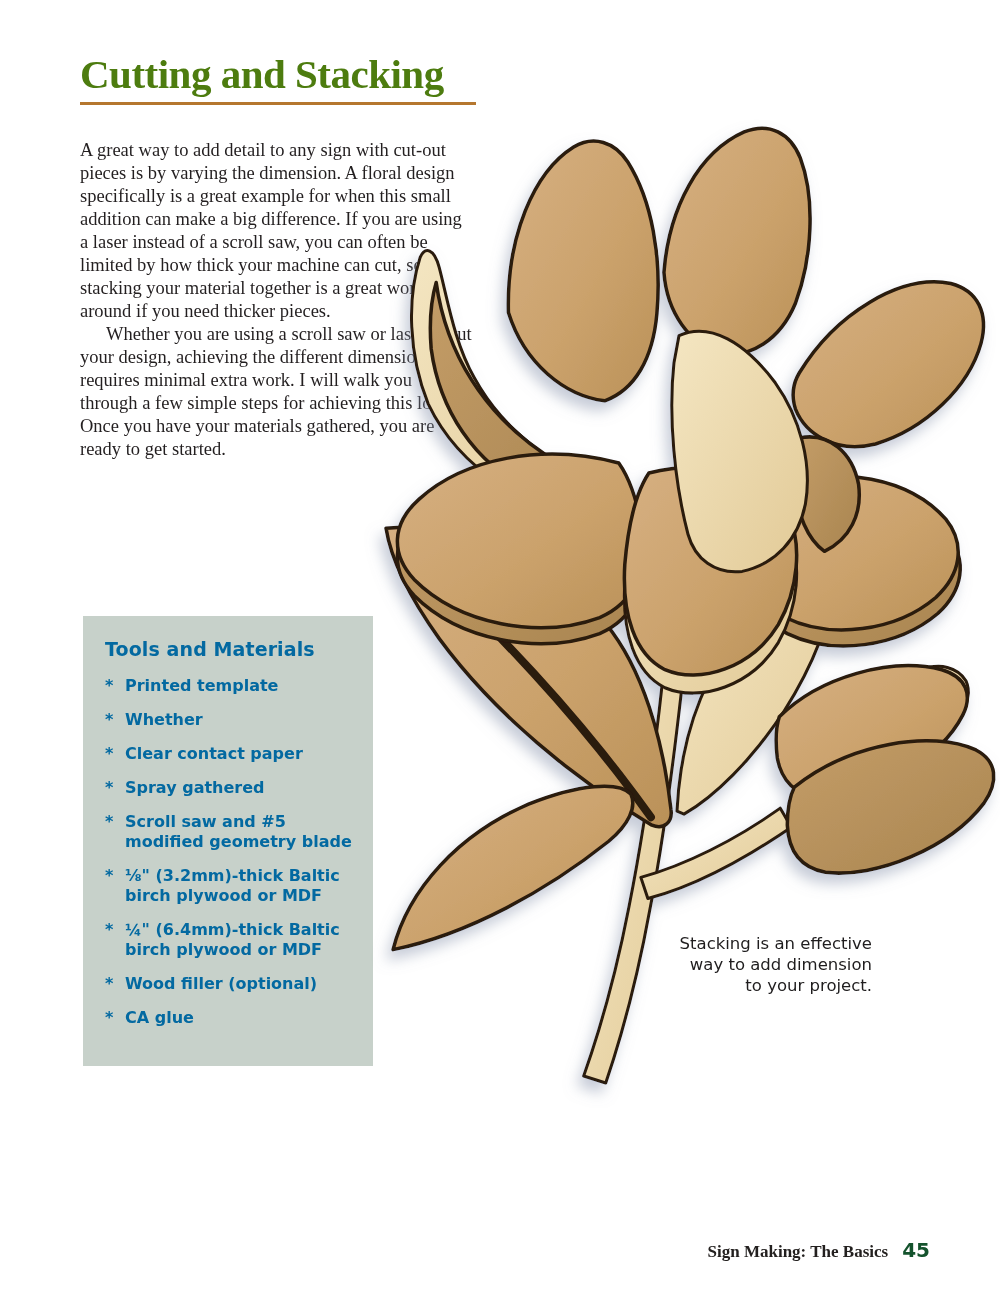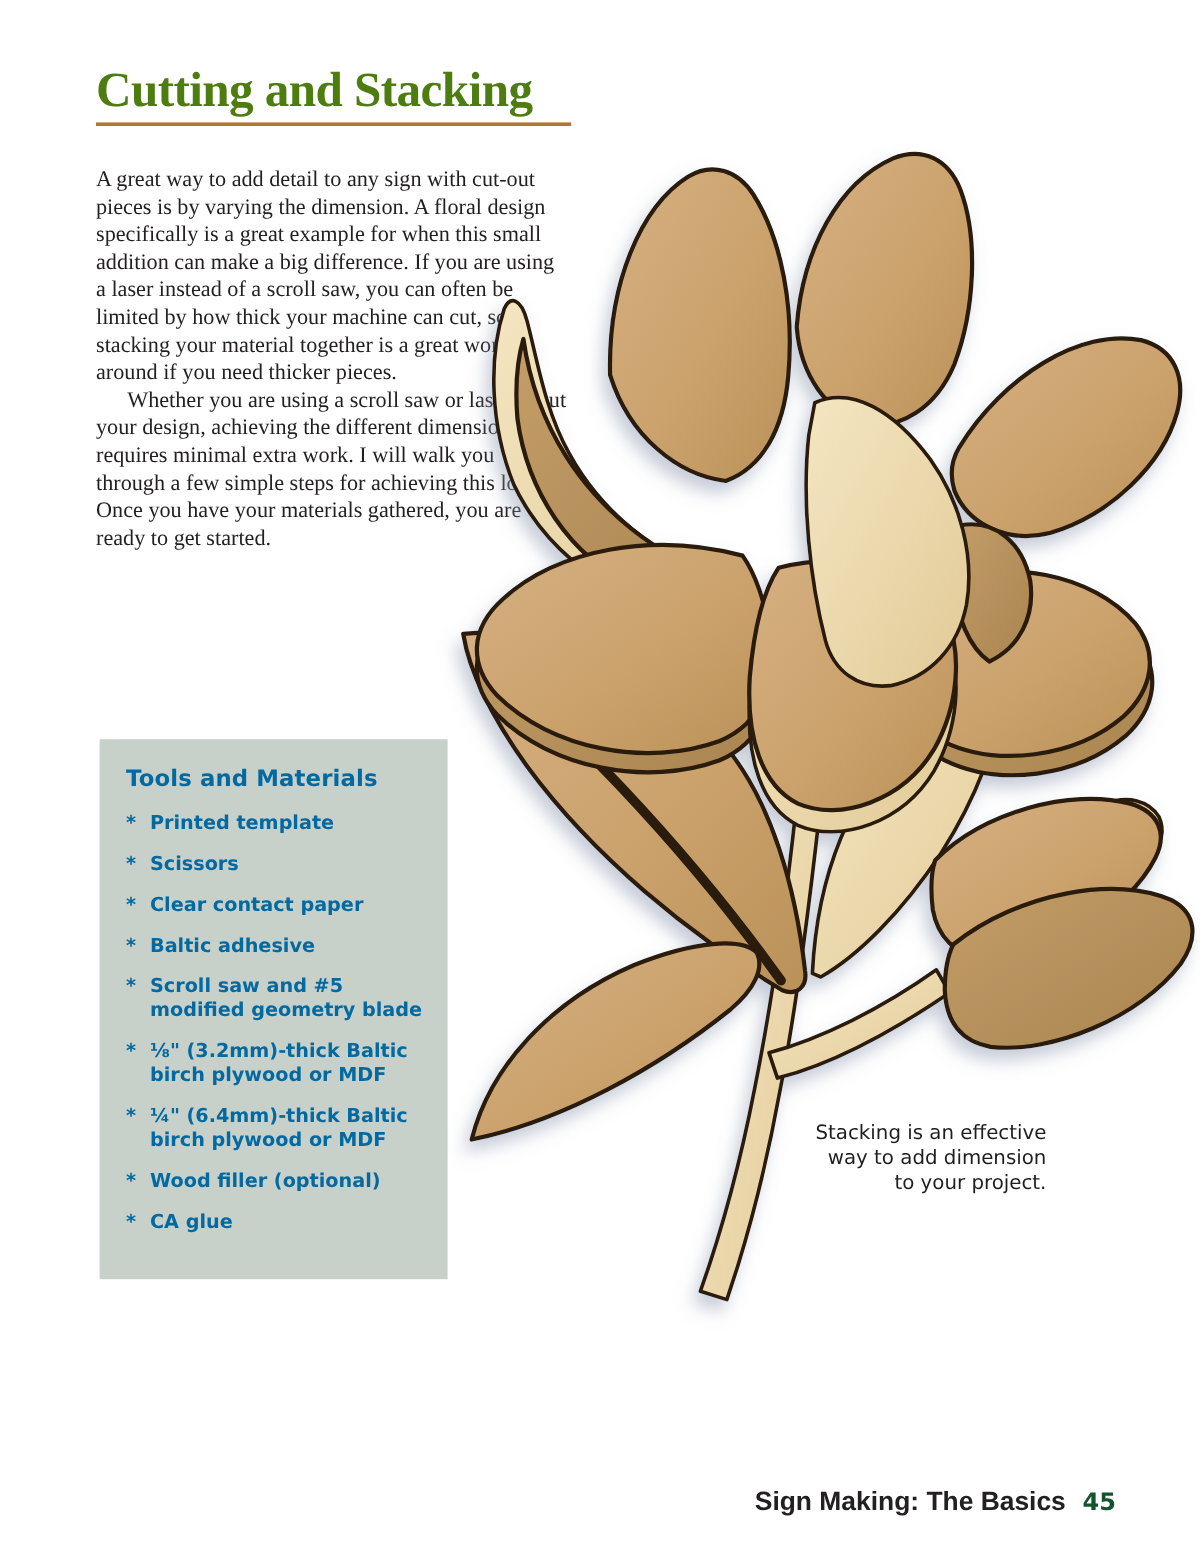--- a/index.html
+++ b/index.html
@@ -42,21 +42,21 @@
   .figure{position:absolute;left:378px;top:116px;width:622px;height:985px;}
   .figure svg{width:100%;height:100%;overflow:visible;}
 
   
   .caption{position:absolute;left:672px;top:933px;width:200px;
            font-family:"DejaVu Sans","Liberation Sans",sans-serif;
            font-size:16.5px;line-height:21px;color:#1f1d1e;text-align:right;}
 
   
   .footer{position:absolute;right:70px;top:1238px;display:flex;align-items:baseline;gap:14px;}
-  .footer .book{font-family:Liberation Sans, sans-serif;font-weight:bold;font-size:22px;color:#23201f;}
+  .footer .book{font-family:Liberation Serif, serif;font-weight:bold;font-size:17px;color:#23201f;}
   .footer .pnum{font-family:"DejaVu Sans","Liberation Sans",sans-serif;font-weight:bold;
                 font-size:20px;color:#14532d;}
 
   
   .tan  {fill:url(#tanGrad);  stroke:var(--wood-edge); stroke-width:3.5; stroke-linejoin:round;}
   .tan2 {fill:url(#tan2Grad); stroke:var(--wood-edge); stroke-width:3.5; stroke-linejoin:round;}
   .cream{fill:url(#creamGrad);stroke:var(--wood-edge); stroke-width:3;   stroke-linejoin:round;}
   .slit {fill:none;stroke:var(--wood-edge);stroke-width:8;stroke-linecap:round;}
 </style>
 </head>
@@ -74,29 +74,29 @@
 
   <aside class="tools-box">
     <h2>Tools and Materials</h2>
     <ul>
       <li>
           <span class="mark">*</span>
           <span class="txt">Printed template</span>
         </li>
       <li>
           <span class="mark">*</span>
-          <span class="txt">Scissors</span>
+          <span class="txt">Whether</span>
         </li>
       <li>
           <span class="mark">*</span>
           <span class="txt">Clear contact paper</span>
         </li>
       <li>
           <span class="mark">*</span>
-          <span class="txt">Baltic adhesive</span>
+          <span class="txt">Spray gathered</span>
         </li>
       <li>
           <span class="mark">*</span>
           <span class="txt">Scroll saw and #5 modified geometry blade</span>
         </li>
       <li>
           <span class="mark">*</span>
           <span class="txt">⅛" (3.2mm)-thick Baltic birch plywood or MDF</span>
         </li>
       <li>

